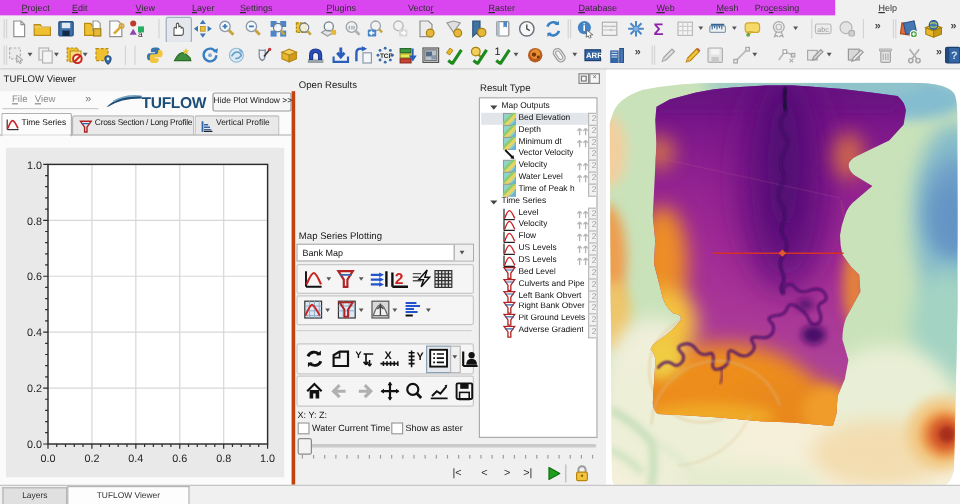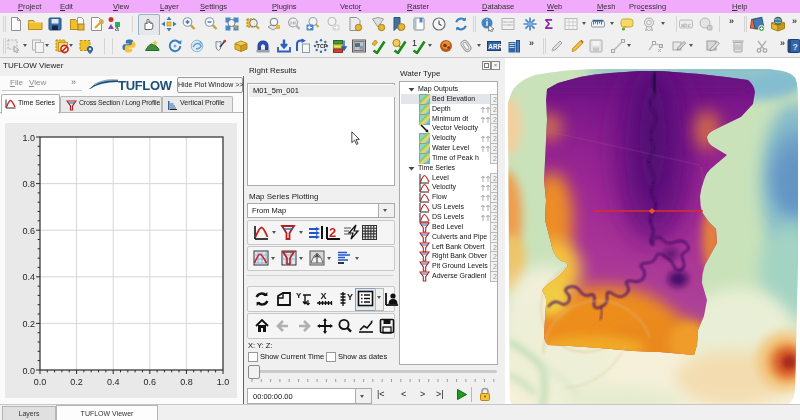--- a/index.html
+++ b/index.html
@@ -1,19 +1,19 @@
 <!DOCTYPE html>
 <html><head>
 <meta charset="utf-8">
 <style>
   html,body{margin:0;padding:0;}
   body{width:800px;height:420px;position:relative;overflow:hidden;
        font-family:"Liberation Sans",sans-serif;background:#f0f0f0;}
   .abs{position:absolute;}
-  #menubar{left:0;top:0;width:800px;height:13px;background:#f0abfc;font-size:7.5px;color:#303030;}
+  #menubar{left:0;top:0;width:696px;height:13px;background:#d946ef;font-size:7.5px;color:#303030;}
   .mi{position:absolute;top:2px;}
   #tb1{left:0;top:13px;width:800px;height:22px;background:#f0f0f0;}
   #tb2{left:0;top:35px;width:800px;height:22px;background:#f0f0f0;border-bottom:1px solid #c8c8c8;}
   .ic{position:absolute;width:16px;height:16px;top:3px;}
   .sep{position:absolute;top:3px;width:1px;height:16px;background:#d4d4d4;}
   .dd{position:absolute;top:9px;width:0;height:0;border-left:2.5px solid transparent;border-right:2.5px solid transparent;border-top:3.5px solid #555;}
   .chev{position:absolute;top:3px;font-size:9px;color:#444;font-weight:bold;}
   #dock{left:0;top:58px;width:503px;height:346px;background:#f0f0f0;}
   #docktitle{left:3px;top:3px;font-size:8px;color:#1a1a1a;}
   #canvas{left:505px;top:58px;width:295px;height:346px;background:#fff;}
@@ -424,21 +424,21 @@
       </svg></span>
   </div>
 
 <div id="dock" class="abs">
   <div id="docktitle" class="abs">TUFLOW Viewer</div>
 
   <div class="abs" style="left:482px;top:3px;width:7px;height:7px;border:1px solid #888;background:#f6f6f6">
       <span class="abs" style="left:1px;top:1px;width:3px;height:3px;border:1px solid #777"></span>
     </div>
   <div class="abs" style="left:491px;top:3px;width:7px;height:7px;border:1px solid #888;background:#f6f6f6;font-size:6px;color:#666;line-height:7px;text-align:center">×</div>
-  <div class="abs" style="left:0;top:18px;width:243px;height:328px;background:#fbfbfb;border-right:1px solid #c2410c">
+  <div class="abs" style="left:0;top:18px;width:243px;height:328px;background:#fbfbfb;border-right:3px solid #c2410c">
 
   <span class="abs" style="left:10px;top:2px;font-size:8px;color:#8a8a8a"><u>F</u>ile</span>
   <span class="abs" style="left:29px;top:2px;font-size:8px;color:#8a8a8a"><u>V</u>iew</span>
   <span class="abs" style="left:71px;top:1px;font-size:9px;color:#777">»</span>
   <span class="abs" style="left:2px;top:14px;width:80px;height:1px;background:#cccccc"></span>
 
   <svg class="abs" style="left:88px;top:1px" width="32" height="14" viewBox="0 0 32 14">
     <path d="M1 12 Q10 2 30 3 L30 5 Q12 5 2 12 Z" fill="#1d4e79"></path>
     <path d="M6 7 Q16 1 30 2.5 L30 3.5 Q15 3 7 8 Z" fill="#7aa7c2"></path>
   </svg>
@@ -495,30 +495,24 @@
       <text x="71.6" y="262" text-anchor="middle">0.2</text>
       <text x="108.2" y="262" text-anchor="middle">0.4</text>
       <text x="144.8" y="262" text-anchor="middle">0.6</text>
       <text x="181.4" y="262" text-anchor="middle">0.8</text>
       <text x="218" y="262" text-anchor="middle">1.0</text>
     </g>
   </svg>
 </div>
 
   <div class="abs" style="left:244px;top:0;width:152px;height:346px">
-  <span class="panelabel" style="left:5px;top:8px">Right Results</span>
-  <div class="whitebox" style="left:3px;top:25px;width:146px;height:101px">
-    <div class="abs" style="left:1px;top:1px;width:144px;height:12px;background:#ededed;font-size:7.5px;color:#111;line-height:12px;padding-left:4px">M01_5m_001</div>
-    <svg class="abs" style="left:103px;top:47px" width="10" height="15" viewBox="0 0 12 18">
-          <path d="M1 1l9 9-4 .3 2.4 5-1.8.8-2.3-5L1 14z" fill="#fff" stroke="#222" stroke-width="1"></path>
-        </svg>
-  </div>
+  <span class="panelabel" style="left:5px;top:8px">Open Results</span>
   <span class="panelabel" style="left:5px;top:134px">Map Series Plotting</span>
   <div class="whitebox" style="left:3px;top:145px;width:146px;height:13px">
-    <span class="abs" style="left:4px;top:2px;font-size:7.5px;color:#111">From Map</span>
+    <span class="abs" style="left:4px;top:2px;font-size:7.5px;color:#111">Bank Map</span>
     <span class="abs" style="left:130px;top:0;width:15px;height:13px;background:#f0f0f0;border-left:1px solid #ababab"></span>
     <span class="dd" style="left:135px;top:5px"></span>
   </div>
 
   <div class="gbox" style="left:3px;top:162px;width:146px;height:23px">
     <svg class="abs" style="left:5px;top:3px" width="17" height="17" viewBox="0 0 17 17">
           <path d="M2 15V2" stroke="#111" stroke-width="1.6"></path>
           <path d="M2 15h13" stroke="#111" stroke-width="1.6"></path>
           <path d="M2.5 13q4-9.5 6-9.5t6 9.5" fill="none" stroke="#cc2222" stroke-width="1.8"></path>
         </svg>
@@ -639,27 +633,27 @@
           <path d="M14.8 2.6l-2.4.4 1.6 1.8z" fill="#111"></path>
         </svg>
     <svg class="abs" style="left:131px;top:4px" width="16" height="16" viewBox="0 0 16 16">
           <rect x="1.5" y="1.5" width="13" height="13" rx="1" fill="none" stroke="#111" stroke-width="1.6"></rect>
           <rect x="4.5" y="1.5" width="7" height="4.5" fill="#111"></rect>
           <rect x="4" y="9" width="8" height="6" fill="none" stroke="#111" stroke-width="1.3"></rect>
         </svg>
   </div>
   <span class="abs" style="left:4px;top:283px;font-size:7.5px;color:#111">X: Y: Z:</span>
   <span class="abs" style="left:4px;top:294px;width:8px;height:8px;background:#fff;border:1px solid #999"></span>
-  <span class="abs" style="left:16px;top:294px;font-size:7.5px;color:#111">Show Current Time</span>
+  <span class="abs" style="left:16px;top:294px;font-size:7.5px;color:#111">Water Current Time</span>
   <span class="abs" style="left:82px;top:294px;width:8px;height:8px;background:#fff;border:1px solid #999"></span>
-  <span class="abs" style="left:94px;top:294px;font-size:7.5px;color:#111">Show as dates</span>
+  <span class="abs" style="left:94px;top:294px;font-size:7.5px;color:#111">Show as aster</span>
 </div>
 
   <div class="abs" style="left:396px;top:0;width:108px;height:346px">
-<span class="panelabel" style="left:4px;top:11px">Water Type</span>
+<span class="panelabel" style="left:4px;top:11px">Result Type</span>
 <div class="whitebox" style="left:3px;top:23px;width:97px;height:282px;overflow:hidden">
 <svg width="7" height="7" viewBox="0 0 7 7" class="abs" style="left:8px;top:4px">
           <path d="M0.5 2h6L3.5 5.5z" fill="#444"></path>
         </svg>
 <span class="trow" style="left:18px;top:3px">Map Outputs</span>
 <div class="abs" style="left:1px;top:12px;width:93px;height:10px;background:#e2e6ea"></div>
 <svg width="11" height="11" viewBox="0 0 11 11" class="abs" style="left:19px;top:12px">
           <rect x="0.5" y="0.5" width="10" height="10" fill="#8fd4c8" stroke="#999"></rect>
           <path d="M0 8l8-8h3L0 11z" fill="#8ccc6a"></path>
           <path d="M0 11l11-11v4l-7 7z" fill="#f0d45a" opacity="0.9"></path>
@@ -819,25 +813,20 @@
     </div>
 
 <div class="abs" style="left:248px;top:312px;width:249px;height:3px;background:#cacaca;border-radius:2px"></div>
 <div class="abs" style="left:248px;top:307px;width:10px;height:12px;background:#f2f2f2;border:1px solid #8a8a8a;border-radius:2px"></div>
 <svg class="abs" style="left:248px;top:321px" width="250" height="4" viewBox="0 0 250 4">
   <g stroke="#9a9a9a" stroke-width="1">
     <path d="M4 0v3M13.3 0v3M22.6 0v3M31.9 0v3M41.2 0v3M50.5 0v3M59.8 0v3M69.1 0v3M78.4 0v3M87.7 0v3M97 0v3M106.3 0v3M115.6 0v3M124.9 0v3M134.2 0v3M143.5 0v3M152.8 0v3M162.1 0v3M171.4 0v3M180.7 0v3M190 0v3M199.3 0v3M208.6 0v3M217.9 0v3M227.2 0v3M236.5 0v3M245.8 0v3"></path>
   </g>
 </svg>
 
-<div class="whitebox" style="left:247px;top:330px;width:123px;height:14px">
-  <span class="abs" style="left:5px;top:2.5px;font-size:7.5px;color:#111">00:00:00.00</span>
-  <span class="abs" style="left:107px;top:0;width:15px;height:14px;background:#f0f0f0;border-left:1px solid #ababab"></span>
-  <span class="dd" style="left:112px;top:6px"></span>
-</div>
 
 <span class="abs" style="left:377px;top:331px;font-size:9px;color:#222">|&lt;</span>
 <span class="abs" style="left:401px;top:331px;font-size:9px;color:#222">&lt;</span>
 <span class="abs" style="left:420px;top:331px;font-size:9px;color:#222">&gt;</span>
 <span class="abs" style="left:436px;top:331px;font-size:9px;color:#222">&gt;|</span>
 <svg class="abs" style="left:456px;top:331px" width="11" height="11" viewBox="0 0 11 11">
       <path d="M1.5 0.5l9 5-9 5z" fill="#1e9e1e" stroke="#0d6e0d"></path>
     </svg>
 <span class="abs" style="left:471px;top:329px;width:1px;height:15px;background:#b8b8b8"></span>
 <svg class="abs" style="left:478px;top:329px" width="14" height="15" viewBox="0 0 14 15">

